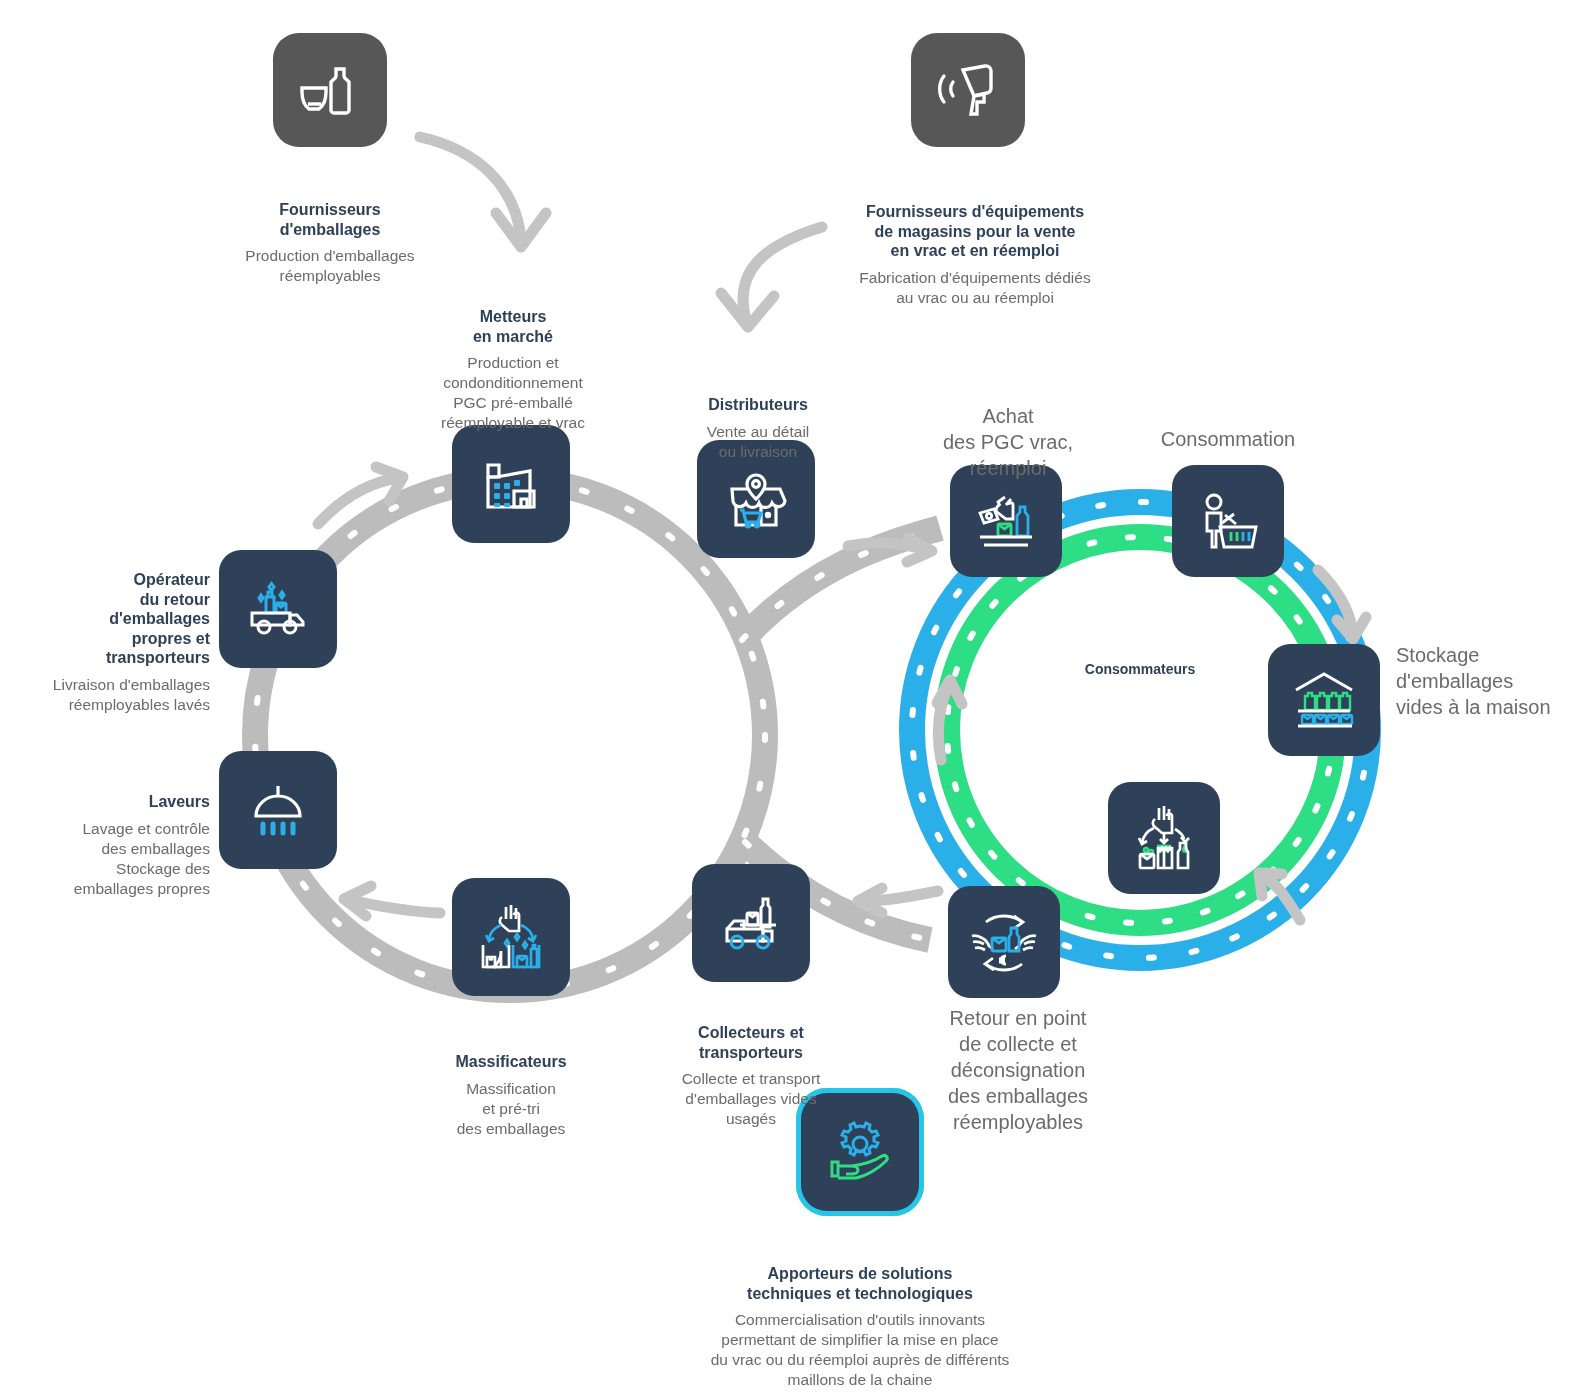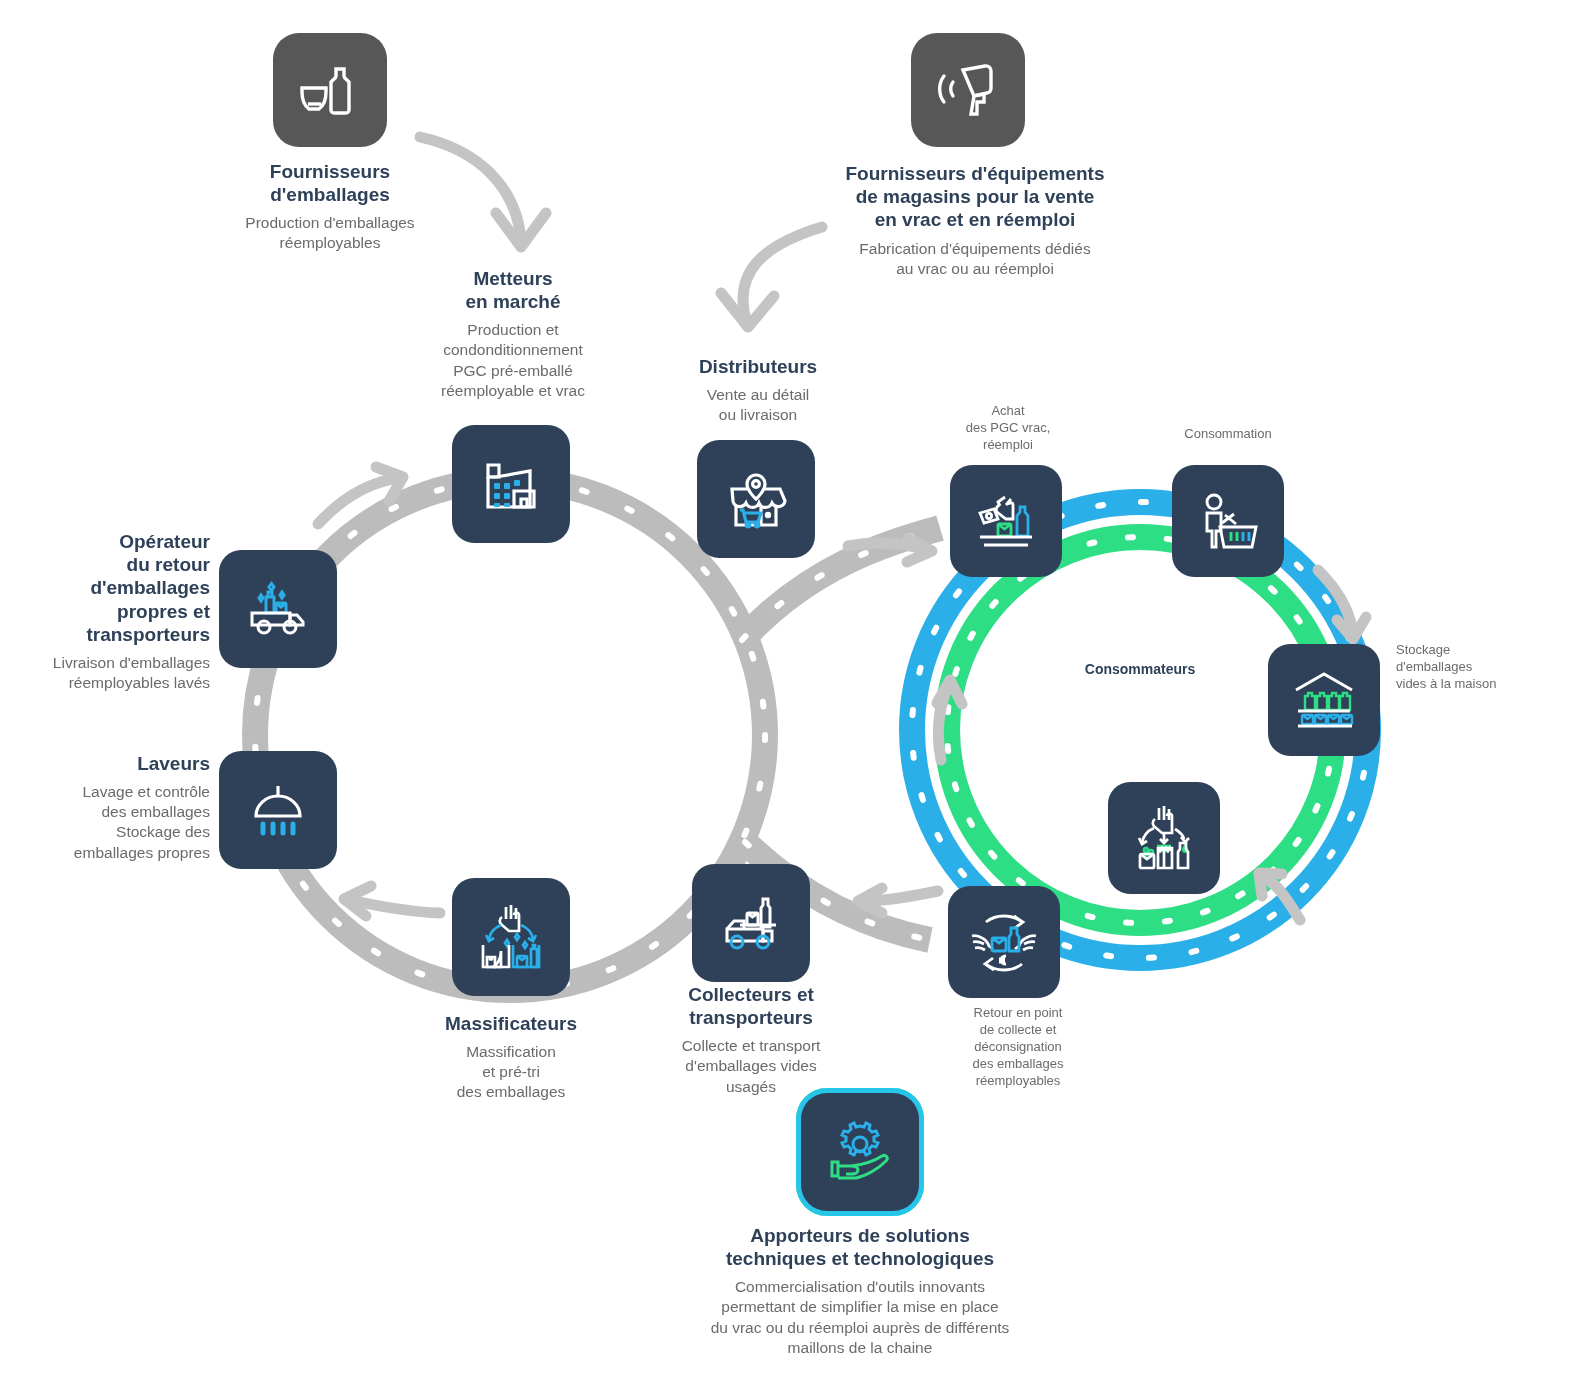--- a/index.html
+++ b/index.html
@@ -16,23 +16,23 @@
              box-shadow:0 0 0 5px #27c6e8, 0 0 0 5px #2ede84;}
   .tile svg{display:block;}
 
   
   .txt{position:absolute;}
   .ttl{color:#2e4159;font-weight:bold;line-height:1.22;}
   .sub{color:#6b6b6b;line-height:1.30;}
   .ta-c{text-align:center;}
   .ta-r{text-align:right;}
   .ta-l{text-align:left;}
-  .t20{font-size:19px;}
+  .t20{font-size:16px;margin-top:40px;}
   .t15{font-size:15.5px;}
-  .t16{font-size:13px;}
+  .t16{font-size:20px;}
 </style>
 </head>
 <body>
 
 <div id="stage">
 
   <svg id="bg-svg" viewBox="0 0 1596 1396">
     <defs>
 
       <mask id="dotmask-gray">

